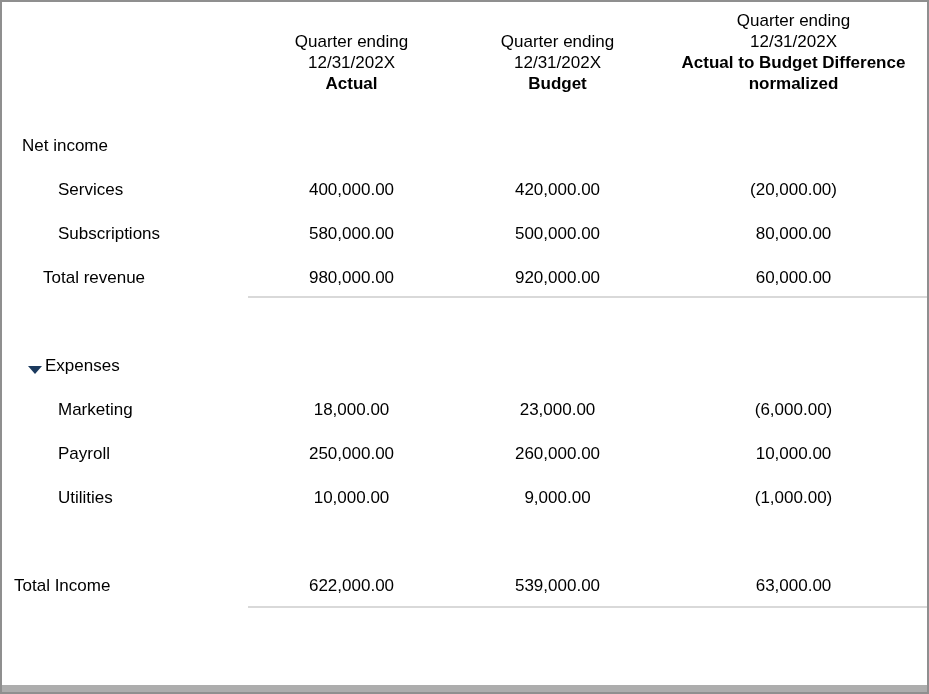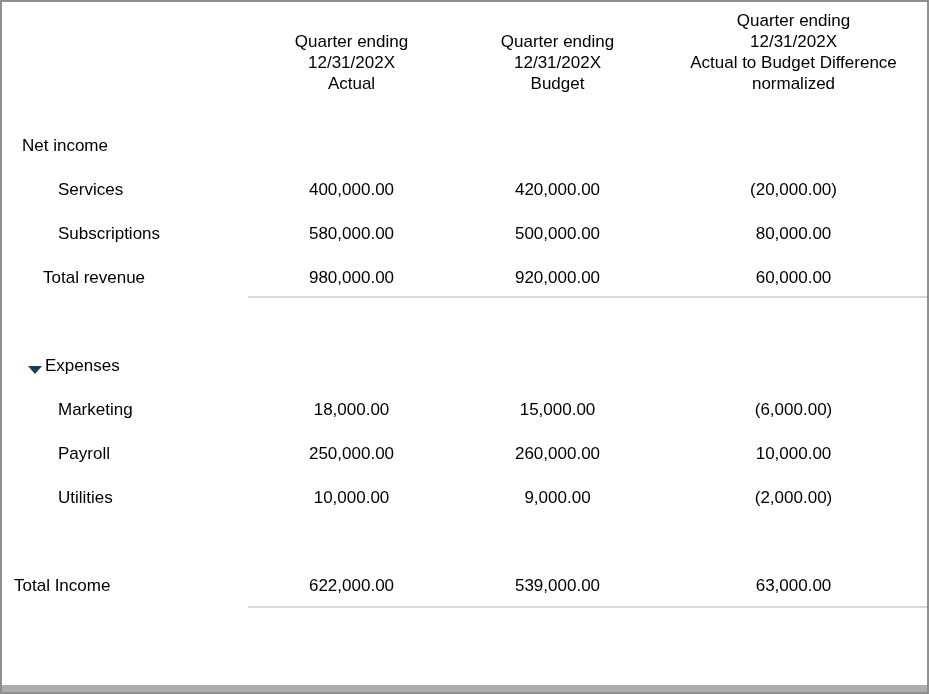--- a/index.html
+++ b/index.html
@@ -18,21 +18,21 @@
     display:flex;
     height:122px;
     align-items:flex-end;
   }
   .hdr-cell{
     text-align:center;
     line-height:21px;
     padding-bottom:30px;
     margin-top:24px;
   }
-  .hdr-measure{font-weight:normal;}
+  .hdr-measure{font-weight:bold;}
   .row{
     display:flex;
     height:44px;
     align-items:center;
   }
   .spacer-row{height:44px;}
   .cell{box-sizing:border-box;}
   .label-col{width:246px;}
   .col1{width:207px;text-align:center;}
   .col2{width:205px;text-align:center;}
@@ -129,36 +129,36 @@
       <span>Expenses</span>
     </div>
     <div class="cell col1"></div>
     <div class="cell col2"></div>
     <div class="cell col3"></div>
   </div>
 
   <div class="row">
     <div class="cell label-col ind-3">Marketing</div>
     <div class="cell col1">18,000.00</div>
-    <div class="cell col2">15,000.00</div>
+    <div class="cell col2">23,000.00</div>
     <div class="cell col3">(6,000.00)</div>
   </div>
 
   <div class="row">
     <div class="cell label-col ind-3">Payroll</div>
     <div class="cell col1">250,000.00</div>
     <div class="cell col2">260,000.00</div>
     <div class="cell col3">10,000.00</div>
   </div>
 
   <div class="row">
     <div class="cell label-col ind-3">Utilities</div>
     <div class="cell col1">10,000.00</div>
     <div class="cell col2">9,000.00</div>
-    <div class="cell col3">(2,000.00)</div>
+    <div class="cell col3">(1,000.00)</div>
   </div>
 
 
   <div class="spacer-row"></div>
 
   <div class="row">
     <div class="cell label-col ind-root">Total Income</div>
     <div class="cell col1">622,000.00</div>
     <div class="cell col2">539,000.00</div>
     <div class="cell col3">63,000.00</div>

